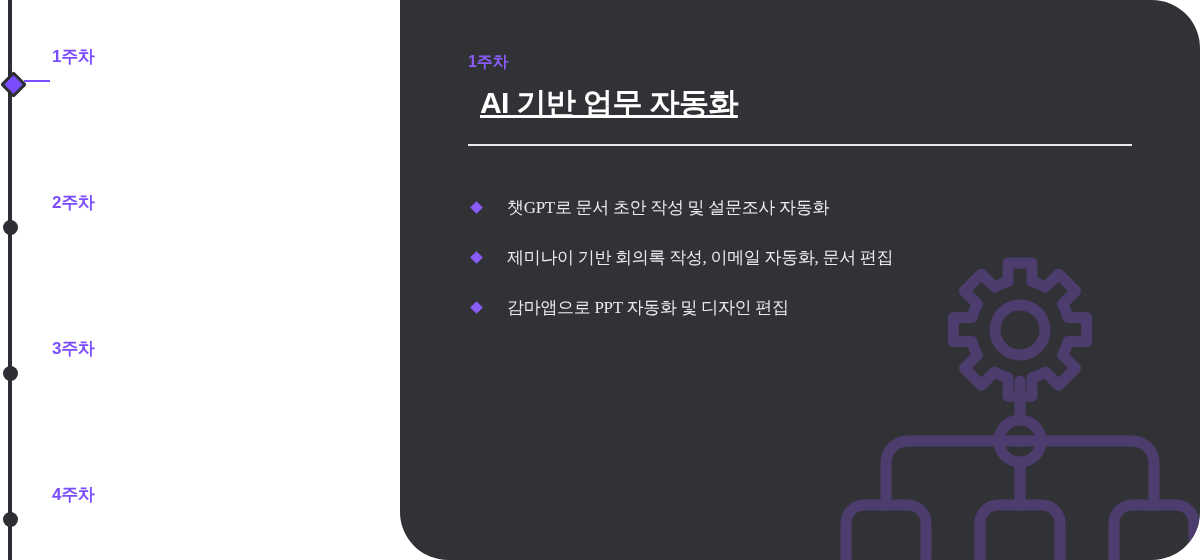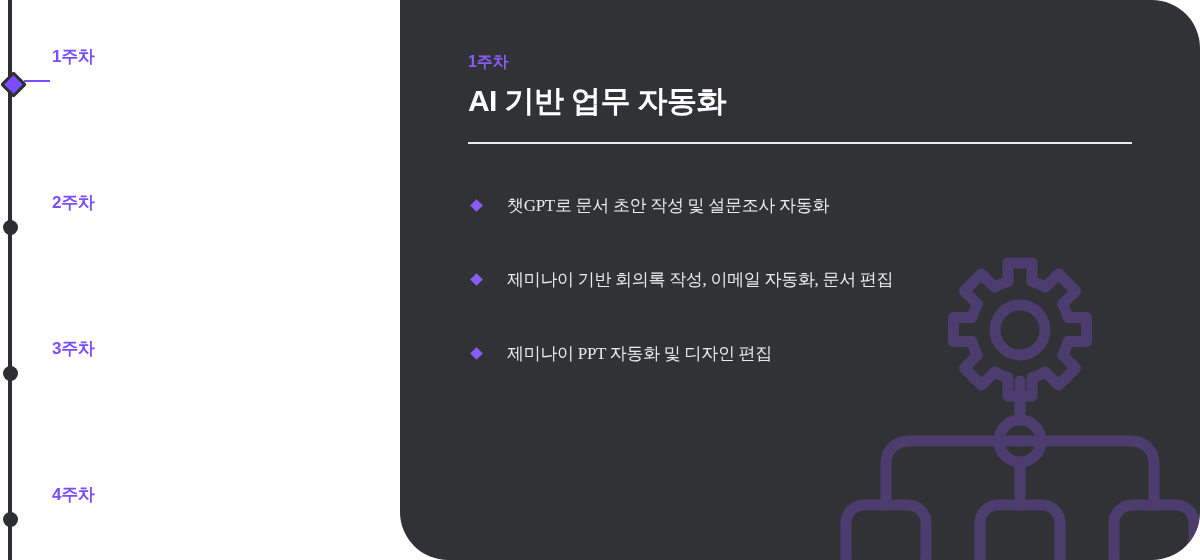--- a/index.html
+++ b/index.html
@@ -117,38 +117,39 @@
     font-weight: 700;
     color: #8a5cf6;
     letter-spacing: -0.2px;
     margin: 0 0 10px 0;
   }
   .card-title {
     font-size: 30px;
     font-weight: 700;
     color: #ffffff;
     letter-spacing: -0.6px;
-    margin: 0;
+    margin: 12px;
     line-height: 1.2;
+    text-decoration: underline;
   }
   .divider {
     margin-top: 23px;
     width: 664px;
     height: 2px;
     background: #eceaf0;
   }
   .bullets {
     list-style: none;
     margin: 0;
     padding: 0;
   }
   .bullet {
     display: flex;
     align-items: flex-start;
-    margin-top: 52px;
+    margin-top: 28px;
   }
   .bullet:first-child { margin-top: 51px; }
   .bullet-marker {
     flex: none;
     width: 9px;
     height: 9px;
     background: #8a5cf6;
     transform: rotate(45deg);
     margin: 6px 0 0 4px;
   }
@@ -220,19 +221,19 @@
         <li class="bullet">
           <span class="bullet-marker"></span>
           <span class="bullet-text">챗GPT로 문서 초안 작성 및 설문조사 자동화</span>
         </li>
         <li class="bullet">
           <span class="bullet-marker"></span>
           <span class="bullet-text">제미나이 기반 회의록 작성, 이메일 자동화, 문서 편집</span>
         </li>
         <li class="bullet">
           <span class="bullet-marker"></span>
-          <span class="bullet-text">제미나이 PPT 자동화 및 디자인 편집</span>
+          <span class="bullet-text">감마앱으로 PPT 자동화 및 디자인 편집</span>
         </li>
       </ul>
     </div>
 
   </div>
 </div>
 
 </body></html>

